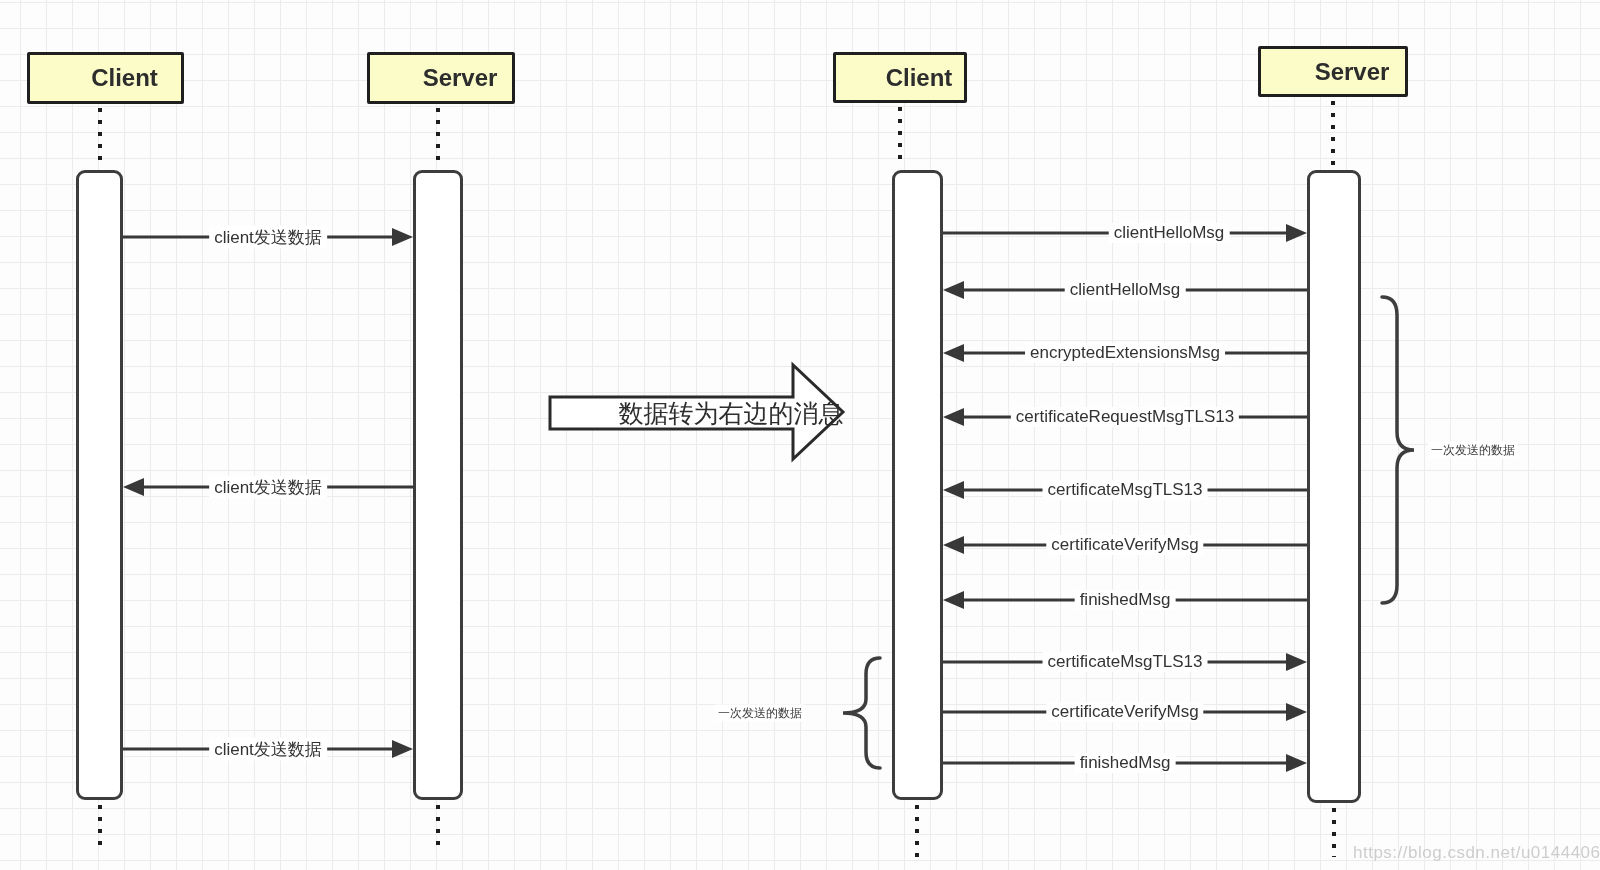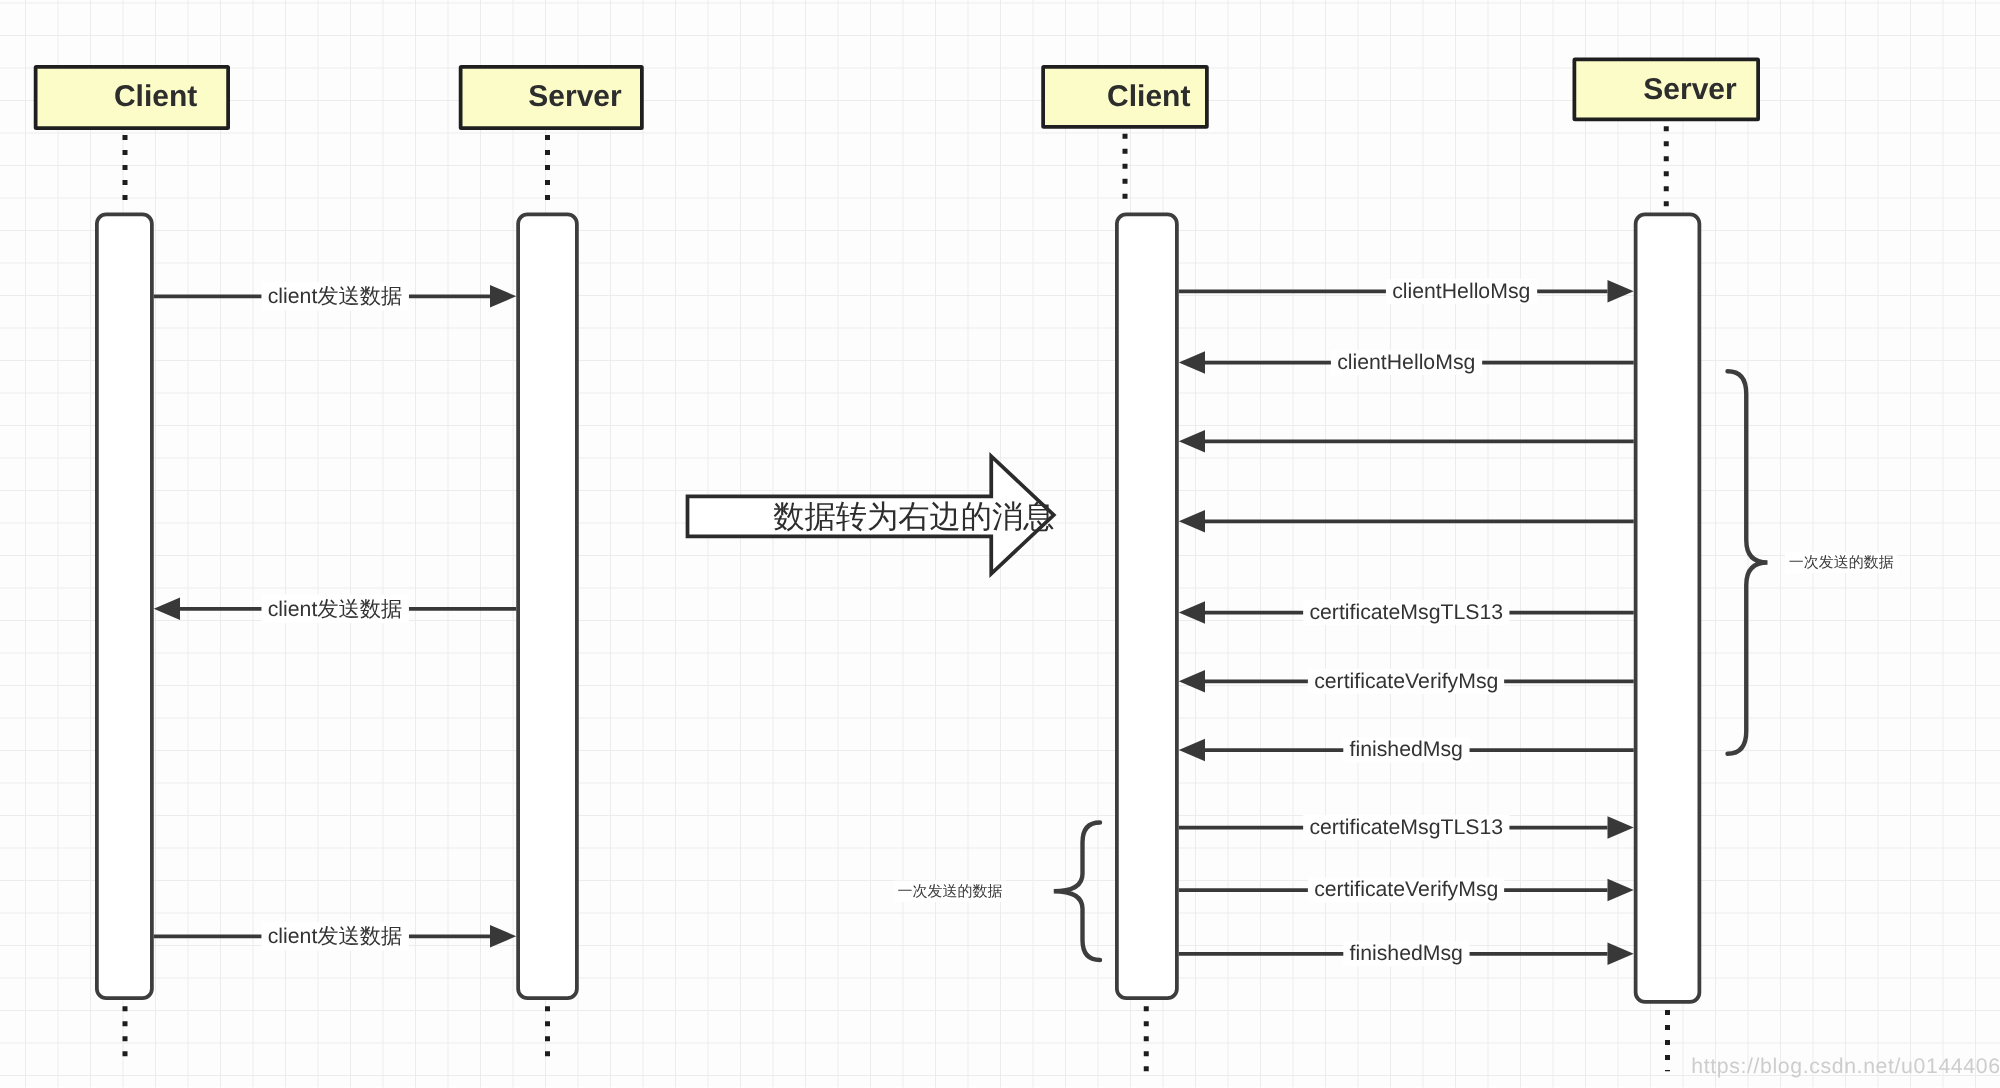--- a/index.html
+++ b/index.html
@@ -144,20 +144,22 @@
   </svg>
 
   <div class="msg" style="left:268px;top:237px;">client发送数据</div>
   <div class="msg" style="left:268px;top:487px;">client发送数据</div>
   <div class="msg" style="left:268px;top:749px;">client发送数据</div>
 
   <div class="transform-label" style="left:694px;top:413px;">数据转为右边的消息</div>
 
   <div class="msg" style="left:1125px;top:233px;margin-left:44px;">clientHelloMsg</div>
   <div class="msg" style="left:1125px;top:290px;">clientHelloMsg</div>
+  <div class="msg" style="left:1125px;top:353px;">encryptedExtensionsMsg</div>
+  <div class="msg" style="left:1125px;top:417px;">certificateRequestMsgTLS13</div>
   <div class="msg" style="left:1125px;top:490px;">certificateMsgTLS13</div>
   <div class="msg" style="left:1125px;top:545px;">certificateVerifyMsg</div>
   <div class="msg" style="left:1125px;top:600px;">finishedMsg</div>
   <div class="msg" style="left:1125px;top:662px;">certificateMsgTLS13</div>
   <div class="msg" style="left:1125px;top:712px;">certificateVerifyMsg</div>
   <div class="msg" style="left:1125px;top:763px;">finishedMsg</div>
 
   <div class="brace-label" style="left:1428px;top:450px;transform:translateY(-50%);">一次发送的数据</div>
   <div class="brace-label" style="left:760px;top:713px;transform:translate(-50%,-50%);">一次发送的数据</div>
 

